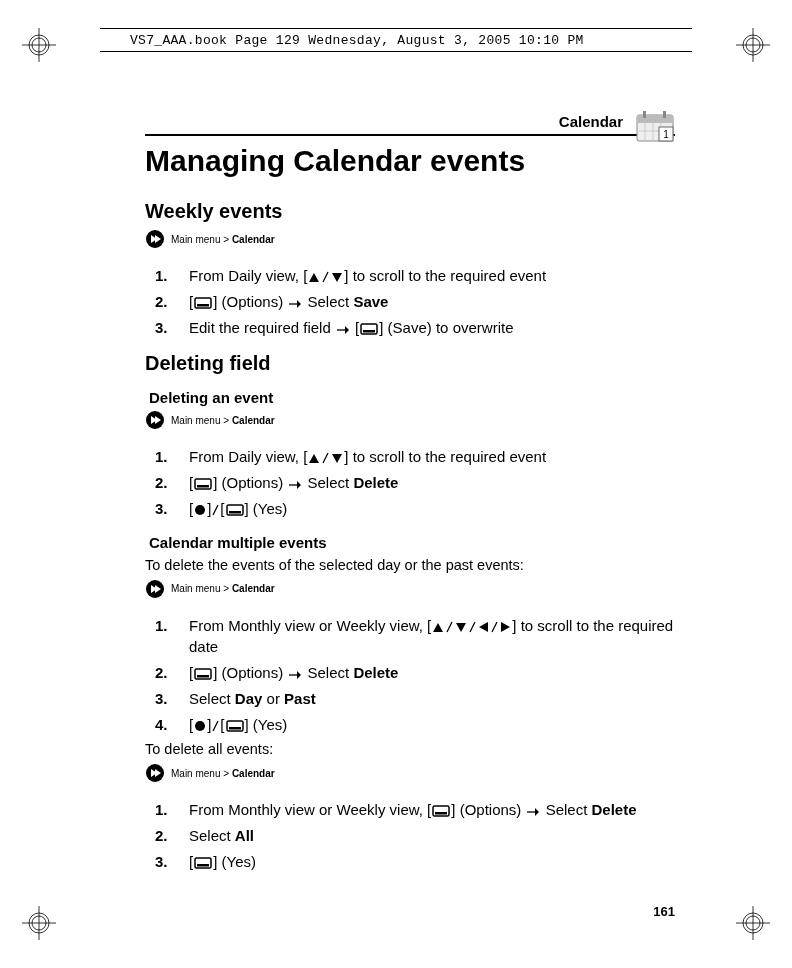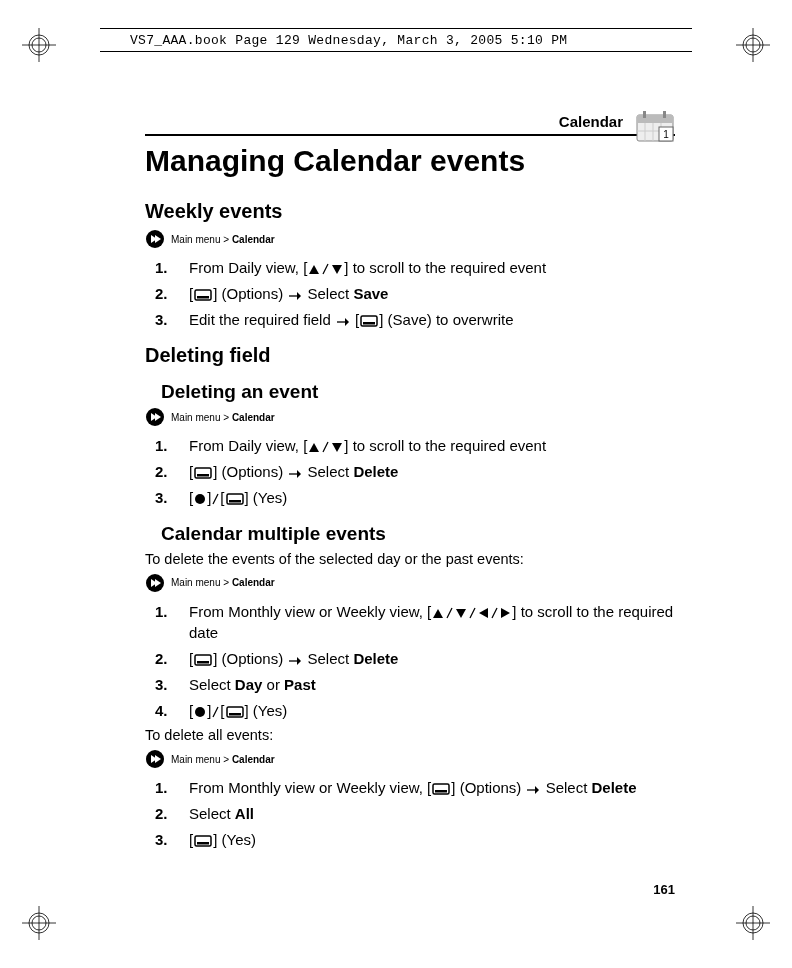--- a/index.html
+++ b/index.html
@@ -69,23 +69,23 @@
     font-size: 30px;
     font-weight: bold;
     margin: 3px 0 22px 0;
   }
   h2.sub {
     font-size: 20px;
     font-weight: bold;
     margin: 14px 0 6px 0;
   }
   h3.subsub {
-    font-size: 19px;
-    font-weight: bold;
-    margin: 14px 0 4px 16px;
+    font-size: 15px;
+    font-weight: bold;
+    margin: 14px 0 4px 4px;
   }
   p.lead {
     font-size: 14.5px;
     font-weight: normal;
     margin: 6px 0 6px 0;
   }
 
   .nav-line {
     display: flex;
     align-items: center;
@@ -94,21 +94,21 @@
     margin: 4px 0 6px 0;
   }
   .nav-arrow {
     width: 20px; height: 20px;
     display: flex; align-items: center; justify-content: center;
   }
 
   ol.steps {
     list-style: none;
     counter-reset: step;
-    margin: 8px 0 4px 0;
+    margin: 16px 0 4px 0;
   }
   ol.steps > li {
     counter-increment: step;
     display: flex;
     align-items: flex-start;
     gap: 14px;
     font-size: 15px;
     line-height: 1.45;
     margin: 2px 0 4px 10px;
   }
@@ -167,21 +167,21 @@
 <div class="crop-mark crop-br">
 <svg width="34" height="34">
       <circle cx="17" cy="17" r="10" fill="none" stroke="#000" stroke-width="0.8"></circle>
       <circle cx="17" cy="17" r="7" fill="none" stroke="#000" stroke-width="0.8"></circle>
       <line x1="0" y1="17" x2="34" y2="17" stroke="#000" stroke-width="0.8"></line>
       <line x1="17" y1="0" x2="17" y2="34" stroke="#000" stroke-width="0.8"></line>
     </svg>
 </div>
 
 <div class="header-bar">
-  <span>VS7_AAA.book  Page 129  Wednesday, March 3, 2005  5:10 PM</span>
+  <span>VS7_AAA.book  Page 129  Wednesday, August 3, 2005  10:10 PM</span>
 </div>
 
 <div class="page">
 
   <div class="section-header">
     <span class="section-label">Calendar</span>
     <span class="cal-icon">
       <svg width="40" height="34">
         <rect x="2" y="6" width="36" height="26" rx="2" fill="#eee" stroke="#888" stroke-width="1"></rect>
         <rect x="2" y="6" width="36" height="8" fill="#bbb"></rect>

